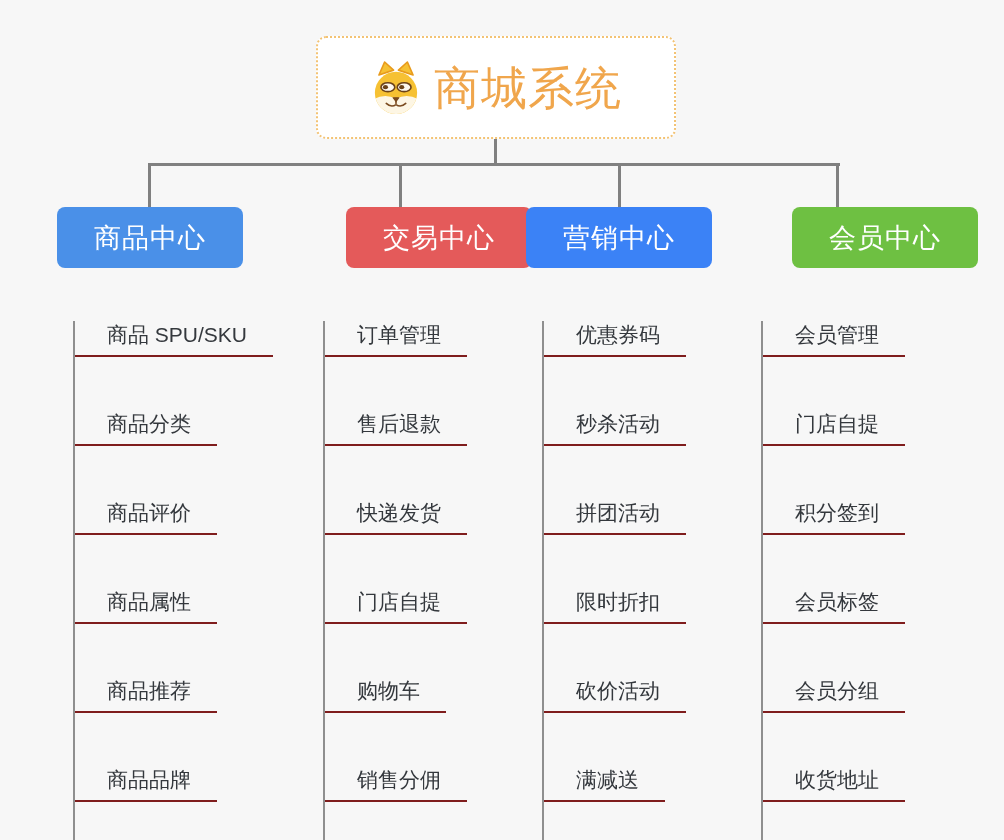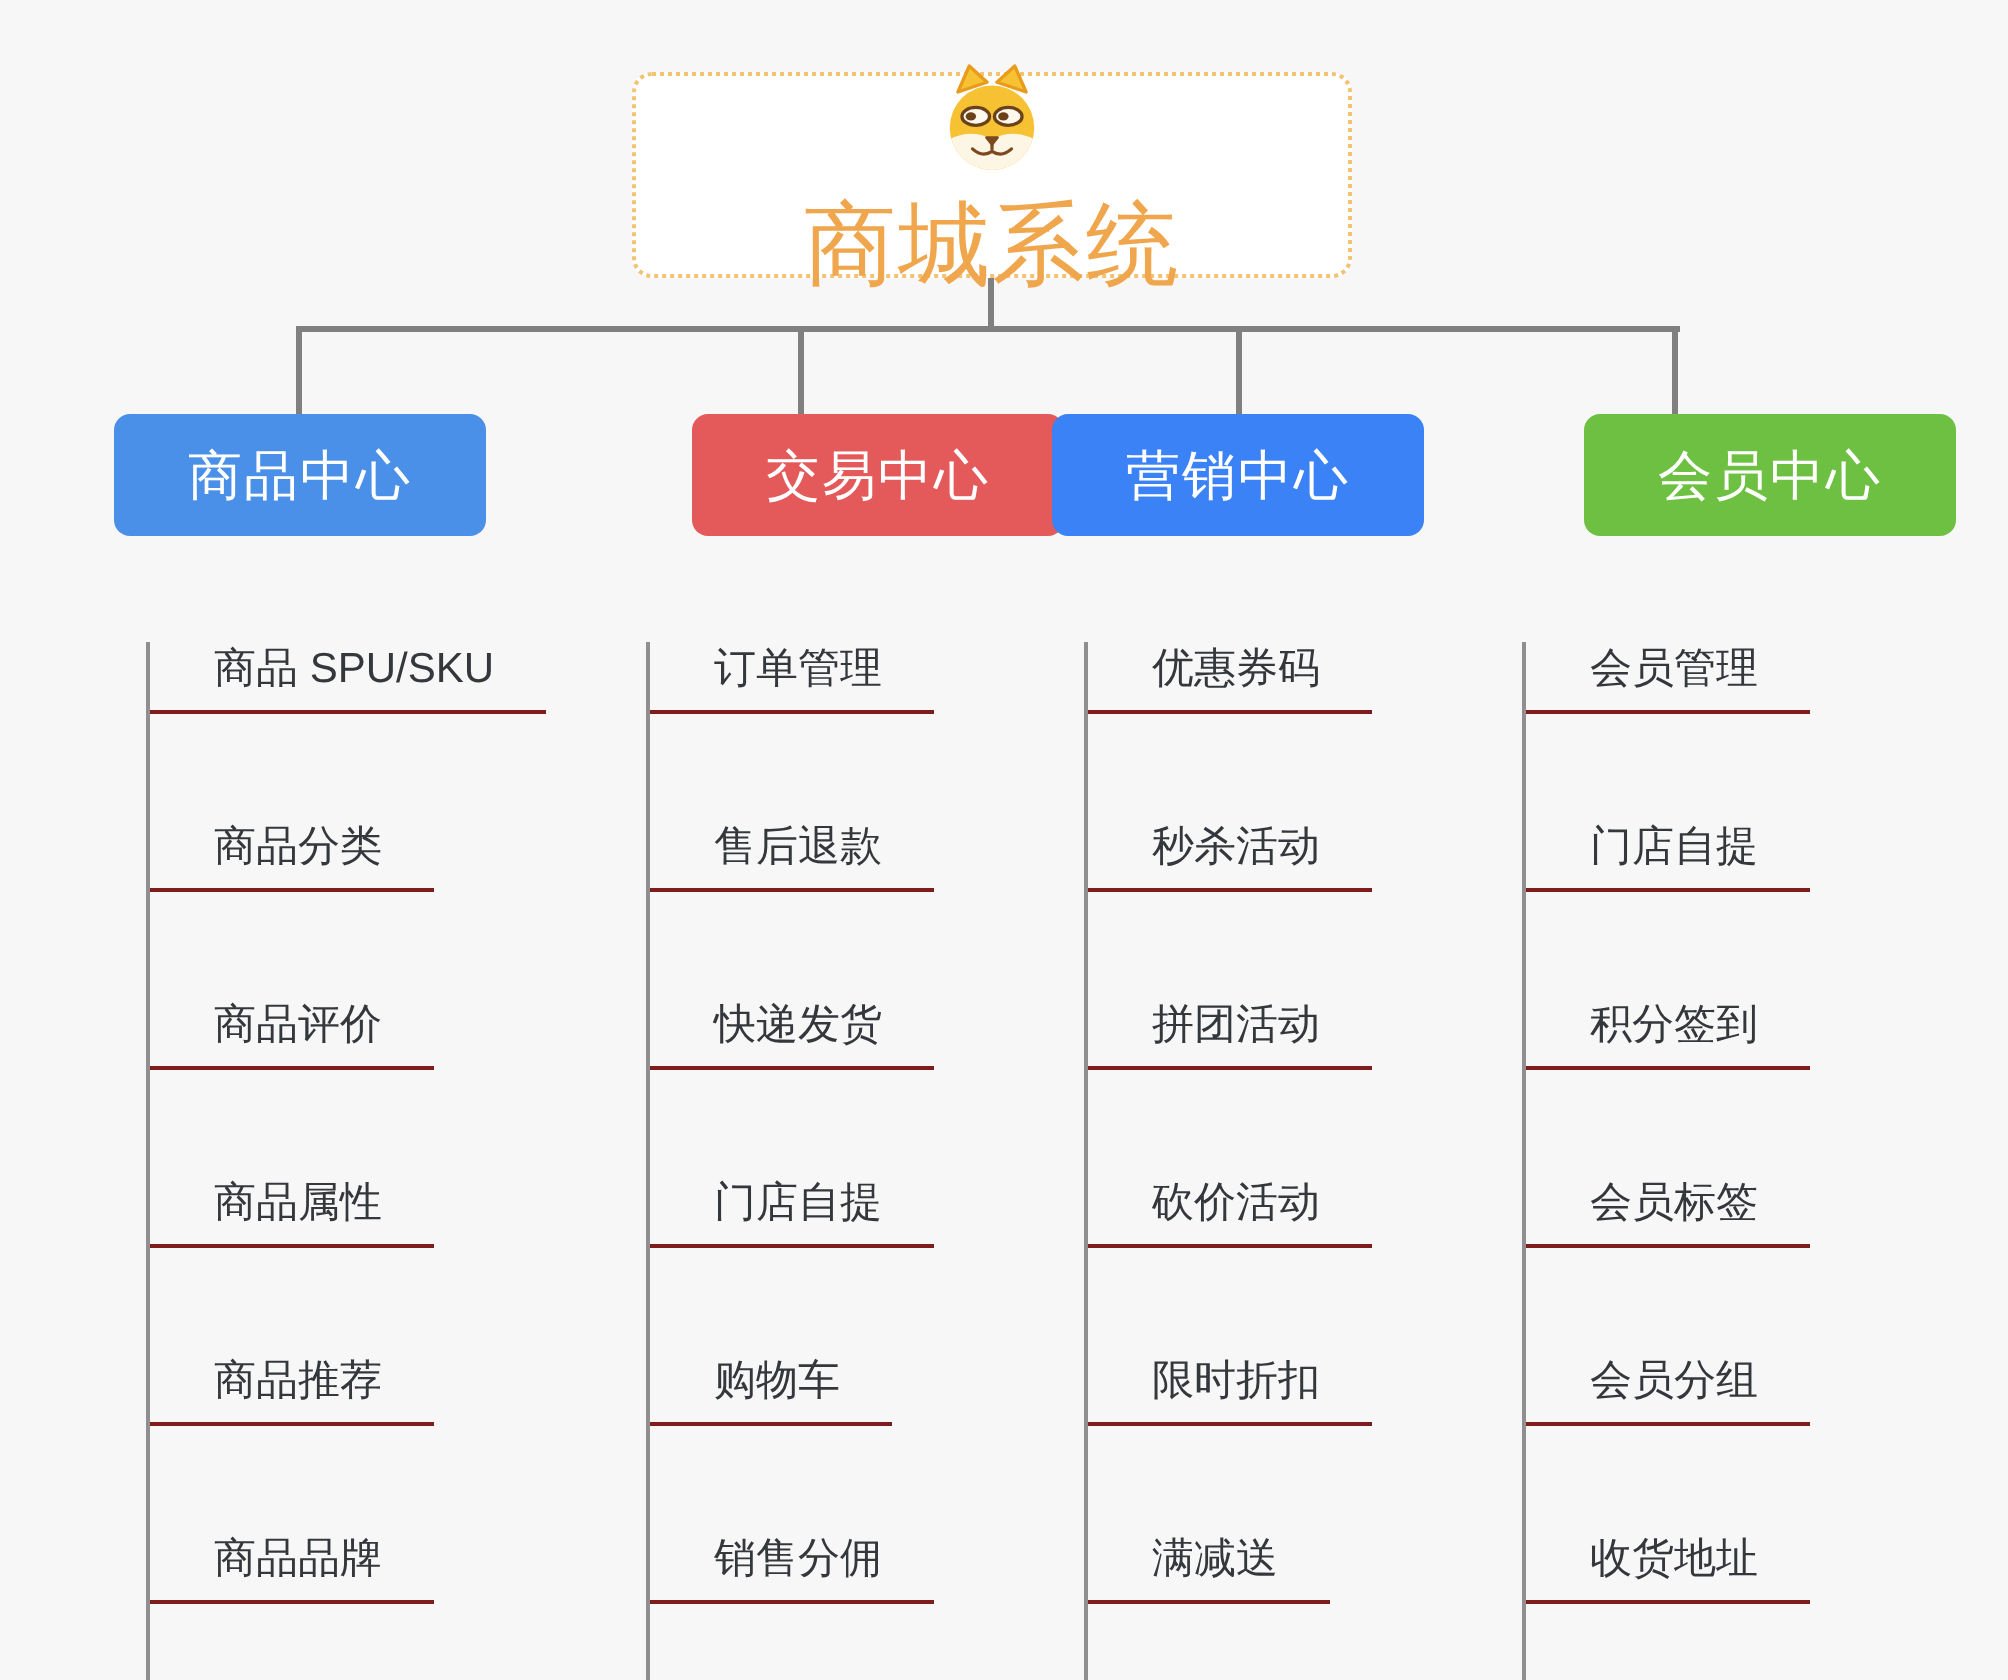--- a/index.html
+++ b/index.html
@@ -15,21 +15,20 @@
   
   .root-node {
     position: absolute; left: 316px; top: 36px;
     width: 360px; height: 103px;
     background: #ffffff;
     border: 2px dotted #f3c374;
     border-radius: 10px;
     box-sizing: border-box;
     display: flex; align-items: center; justify-content: center;
     gap: 12px;
-    flex-direction: column;
   }
   .root-title {
     font-size: 46px; line-height: 1;
     color: #f0a64c;
     letter-spacing: 1px;
     white-space: nowrap;
   }
   .root-icon { width: 52px; height: 56px; flex: 0 0 auto; }
 
   
@@ -145,22 +144,22 @@
       </div>
   </div>
 
   <div class="column col-3">
     <div class="branch-header" style="background: #3b82f6;">营销中心</div>
     <div class="children">
       <div class="trunk"></div>
     <div class="child">优惠券码</div>
         <div class="child">秒杀活动</div>
         <div class="child">拼团活动</div>
+        <div class="child">限时折扣</div>
         <div class="child">砍价活动</div>
-        <div class="child">限时折扣</div>
         <div class="child">满减送</div>
       </div>
   </div>
 
   <div class="column col-4">
     <div class="branch-header" style="background: rgb(110, 192, 66); margin-left: 47px;">会员中心</div>
     <div class="children">
       <div class="trunk"></div>
     <div class="child">会员管理</div>
         <div class="child">门店自提</div>

